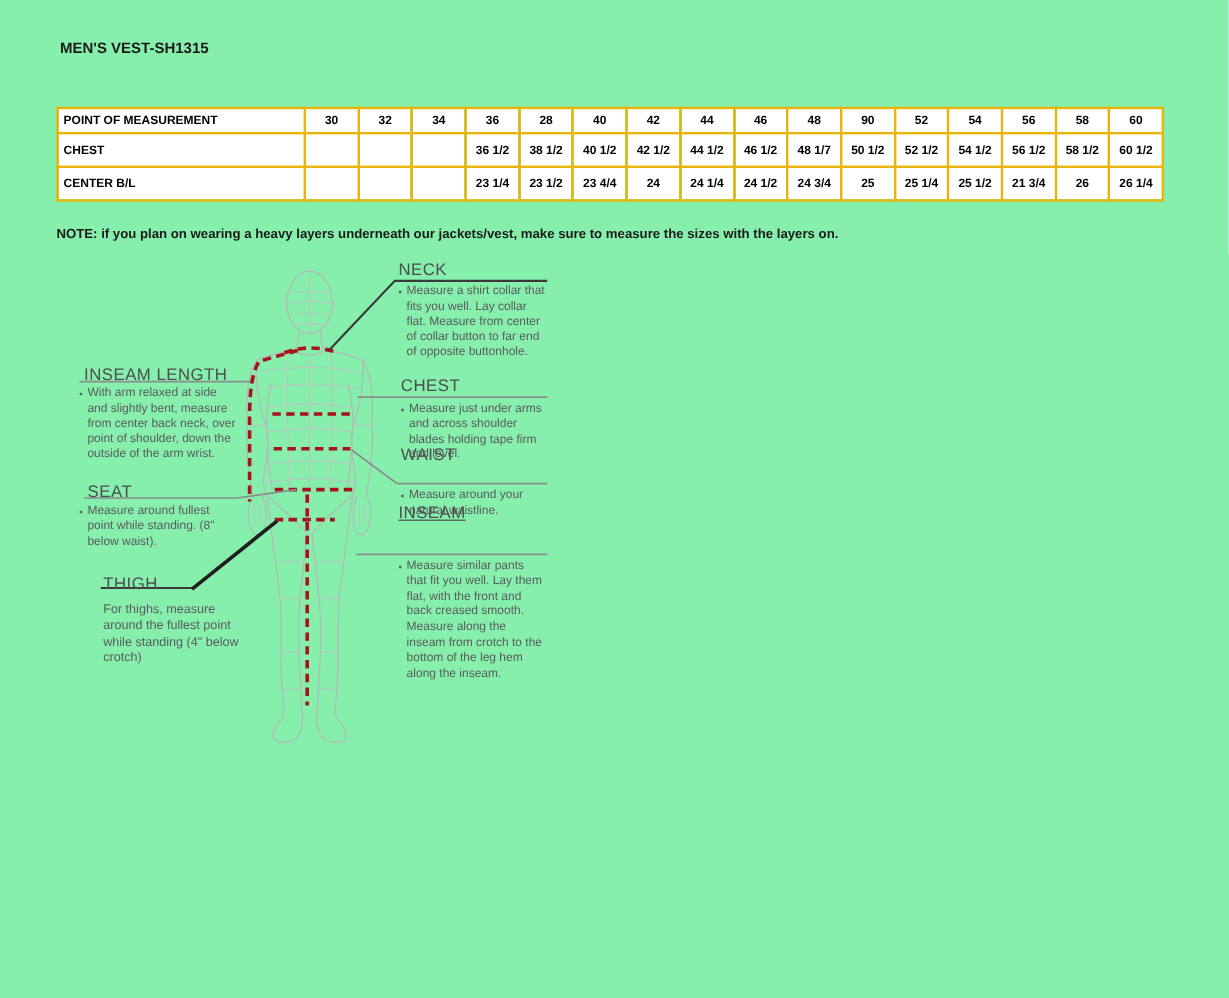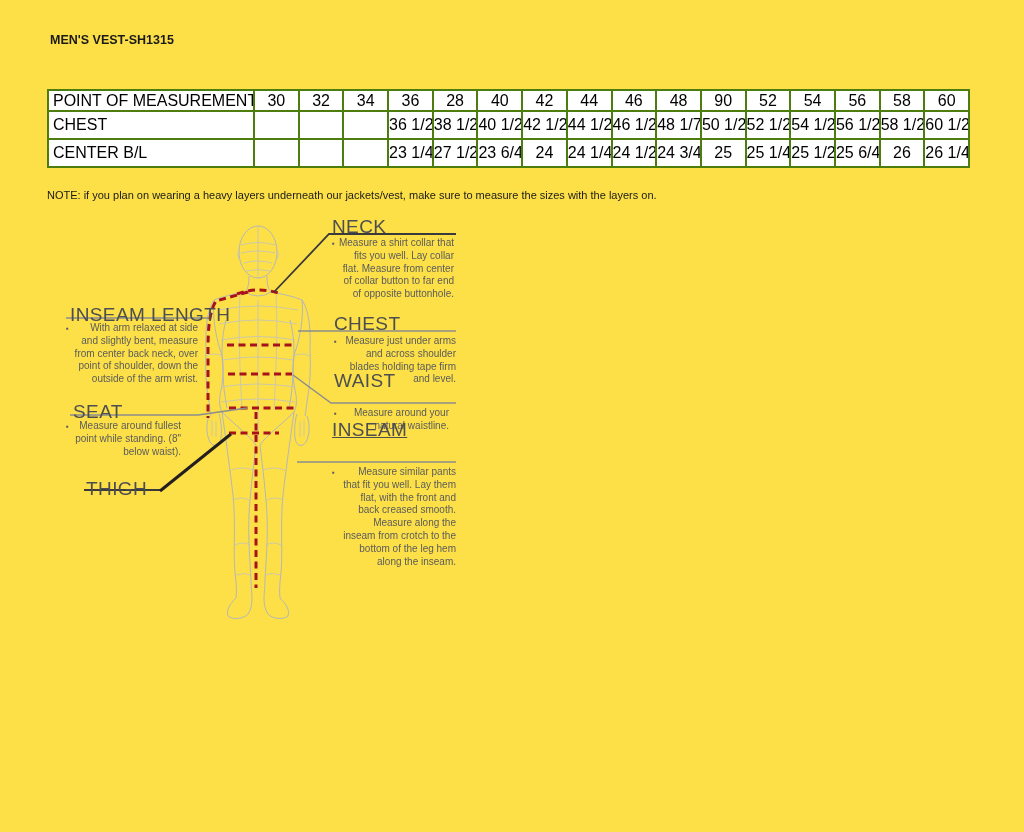--- a/index.html
+++ b/index.html
@@ -1,30 +1,30 @@
 <!DOCTYPE html>
 <html><head>
 <meta charset="utf-8">
 <style>
   html,body{margin:0;padding:0;background:#fff;}
-  #page{position:relative;width:1024px;height:832px;background:#fde047;overflow:hidden;
+  #page{position:relative;width:1024px;height:832px;background:#86efac;overflow:hidden;
         font-family:"Liberation Sans","DejaVu Sans",sans-serif;}
   .doc-title{position:absolute;left:50px;top:33px;font-size:12.5px;font-weight:bold;color:#1a1a1a;}
   
   #size-table{position:absolute;left:47px;top:89px;border-collapse:collapse;table-layout:fixed;width:923px;}
-  #size-table th,#size-table td{border:2px solid #4d7c0f;font-size:16px;font-weight:normal;color:#000;
+  #size-table th,#size-table td{border:2px solid #eab308;font-size:10px;font-weight:bold;color:#000;
         text-align:center;padding:0;height:26px;background:#fff;white-space:nowrap;overflow:hidden;}
   #size-table thead th{height:19px;}
   #size-table .col-label{width:200px;text-align:left;padding-left:4px;}
-  .note-line{position:absolute;left:47px;top:189px;font-size:11px;font-weight:normal;color:#1a1a1a;}
+  .note-line{position:absolute;left:47px;top:189px;font-size:11px;font-weight:bold;color:#1a1a1a;}
   
-  .sec-heading{position:absolute;font-size:19px;color:#4d4e50;letter-spacing:.4px;font-weight:normal;}
+  .sec-heading{position:absolute;font-size:14px;color:#4d4e50;letter-spacing:.4px;font-weight:normal;}
   .sec-desc{position:absolute;font-size:10px;line-height:1.28;color:#5a5b5d;display:flex;}
   .sec-desc .bullet{font-size:8px;line-height:1;margin:3px 4px 0 0;color:#5a5b5d;flex:0 0 auto;}
-  .sec-desc .txt{display:block;text-align:right;}
+  .sec-desc .txt{display:block;}
   svg{position:absolute;left:0;top:0;pointer-events:none;}
   .wire{stroke:#b5b7b9;stroke-width:1;fill:none;}
   .wire-thin{stroke:#bfc1c3;stroke-width:.8;fill:none;}
   .measure-line{stroke:#a8121a;stroke-width:3;fill:none;stroke-dasharray:7 4.5;}
   .leader{stroke:#8a8c8e;stroke-width:1.4;fill:none;}
   .leader-dark{stroke:#3a3a3c;stroke-width:1.8;fill:none;}
   .leader-thick{stroke:#231f20;stroke-width:3;fill:none;}
 </style>
 </head>
 <body>
@@ -74,30 +74,30 @@
           <td>56 1/2</td>
           <td>58 1/2</td>
           <td>60 1/2</td>
         </tr>
         <tr>
           <th class="col-label">CENTER B/L</th>
           <td></td>
           <td></td>
           <td></td>
           <td>23 1/4</td>
-          <td>27 1/2</td>
-          <td>23 6/4</td>
+          <td>23 1/2</td>
+          <td>23 4/4</td>
           <td>24</td>
           <td>24 1/4</td>
           <td>24 1/2</td>
           <td>24 3/4</td>
           <td>25</td>
           <td>25 1/4</td>
           <td>25 1/2</td>
-          <td>25 6/4</td>
+          <td>21 3/4</td>
           <td>26</td>
           <td>26 1/4</td>
         </tr>
       </tbody>
   </table>
 
   <div class="note-line">NOTE: if you plan on wearing a heavy layers underneath our jackets/vest, make sure to measure the sizes with the layers on.</div>
 
   <svg width="1024" height="832" viewBox="0 0 1024 832">
     <g>
@@ -196,14 +196,17 @@
     <span class="txt">With arm relaxed at side and slightly bent, measure from center back neck, over point of shoulder, down the outside of the arm wrist.</span>
   </div>
 
   <div class="sec-heading" style="left:73px;top:401px;">SEAT</div>
   <div class="sec-desc" style="left:66px;top:420px;width:115px;">
     <span class="bullet">▪</span>
     <span class="txt">Measure around fullest point while standing. (8" below waist).</span>
   </div>
 
   <div class="sec-heading" style="left:86px;top:478px;">THIGH</div>
+  <div class="sec-desc" style="left:86px;top:502px;width:124px;font-size:10.5px;">
+    <span class="txt">For thighs, measure around the fullest point while standing (4" below crotch)</span>
+  </div>
 
 </div>
 
 </body></html>

